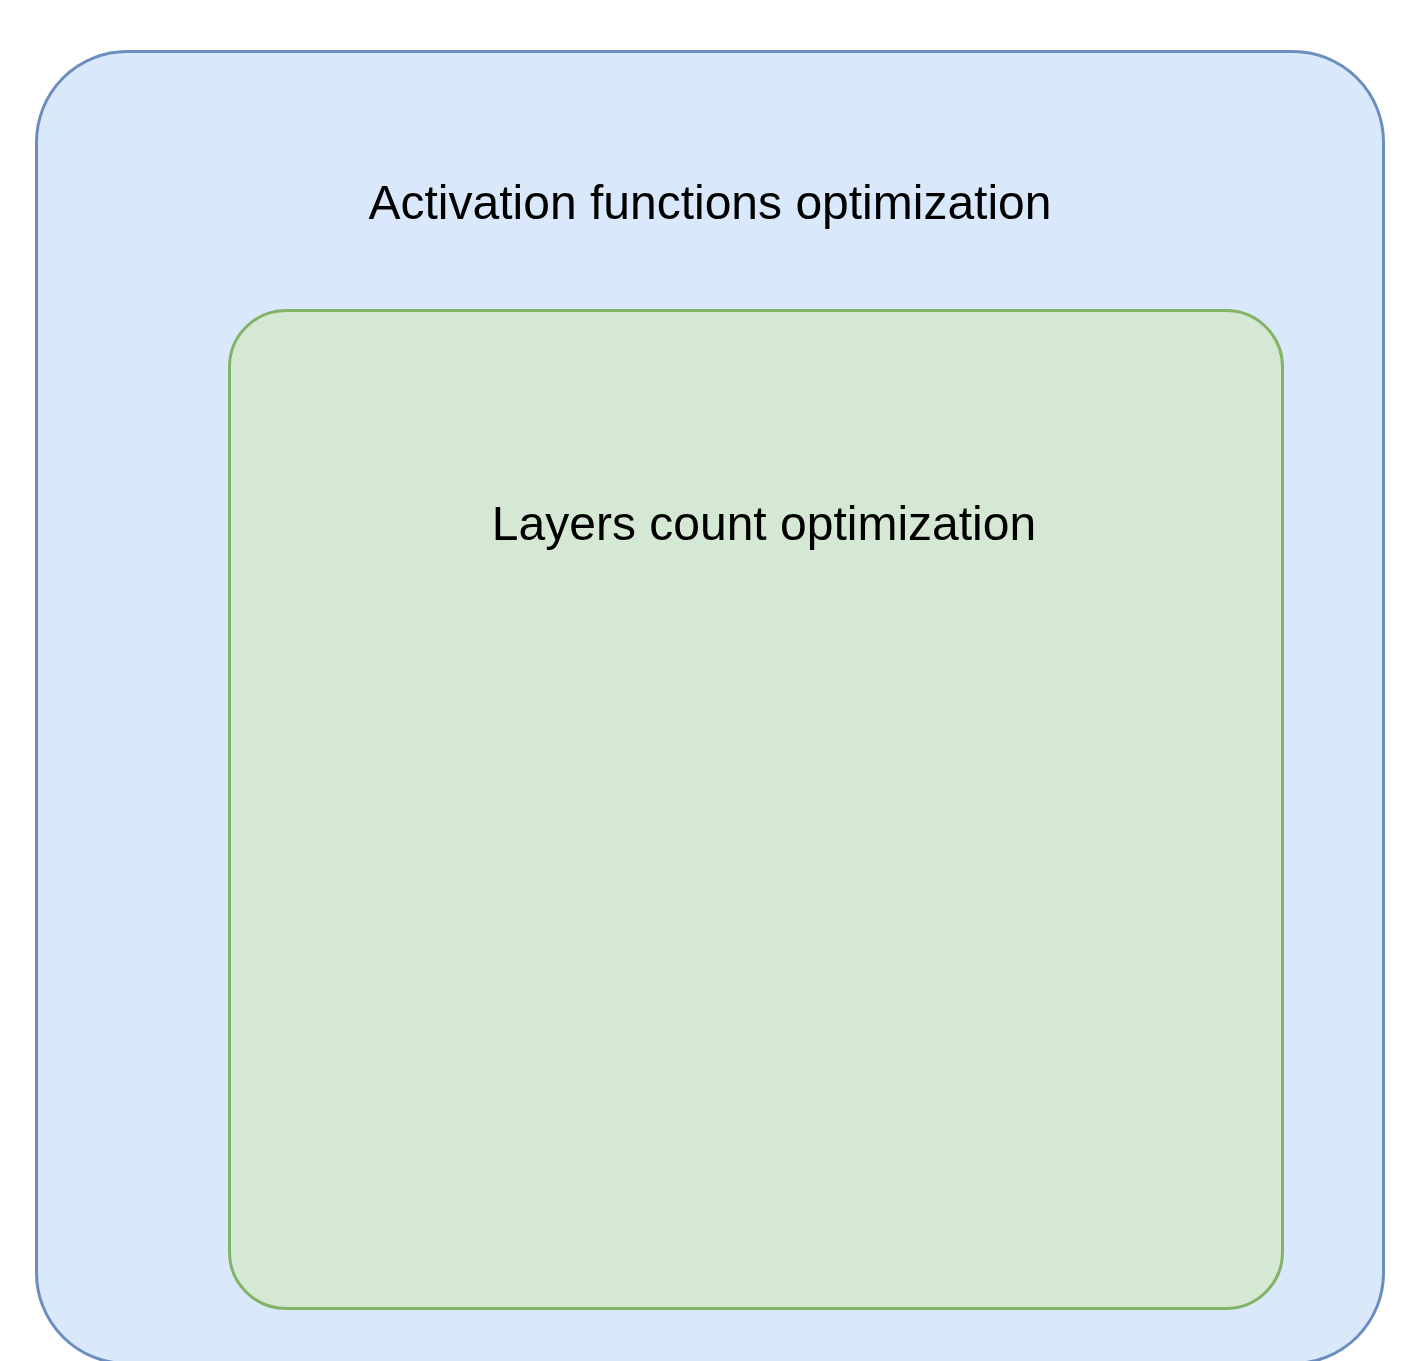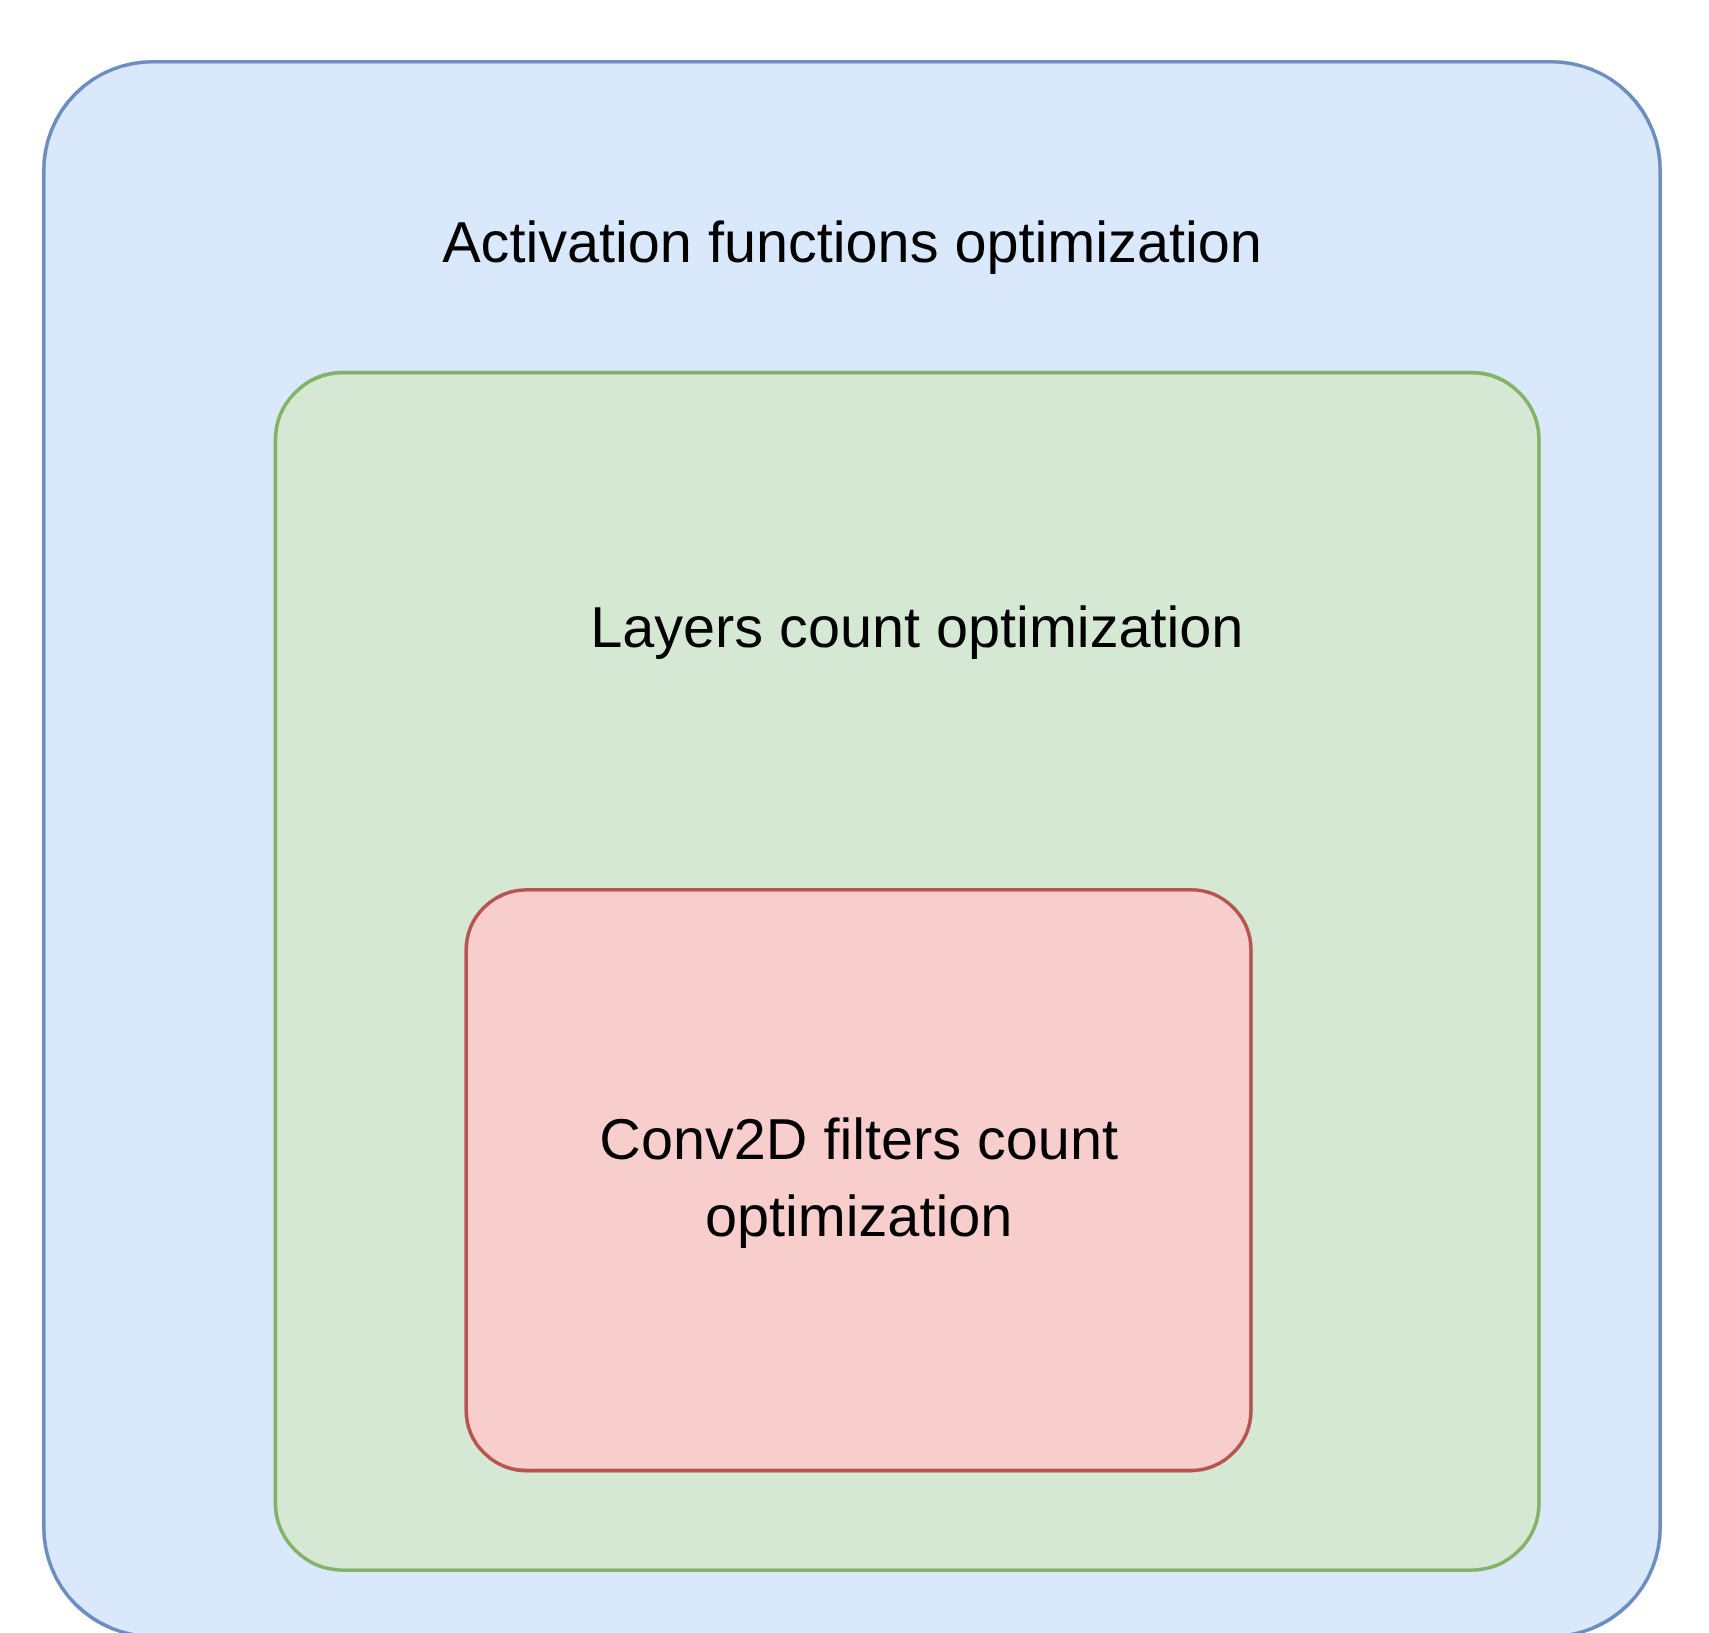--- a/index.html
+++ b/index.html
@@ -86,22 +86,16 @@
 <div id="canvas">
 
   <div class="box box-outer">
 
     <div class="label label-outer">Activation functions optimization</div>
 
     <div class="box box-middle" style="left:190px; top:228px;">
 
       <div class="label label-middle" style="top:180px;">Layers count optimization</div>
 
-      <div class="box box-inner" style="left:156px; top:400px;">
-
-        <div class="label label-inner" style="top:176px;">Conv2D filters count
-optimization</div>
-
-      </div>
     </div>
   </div>
 
 </div>
 
 </body></html>

